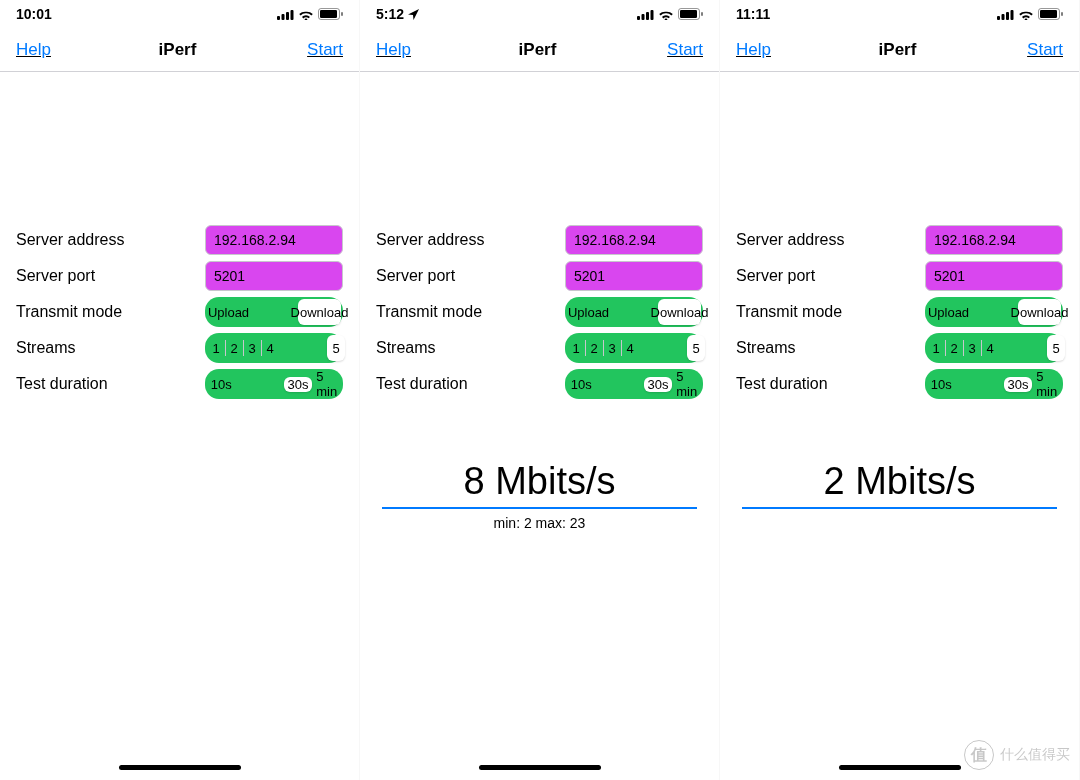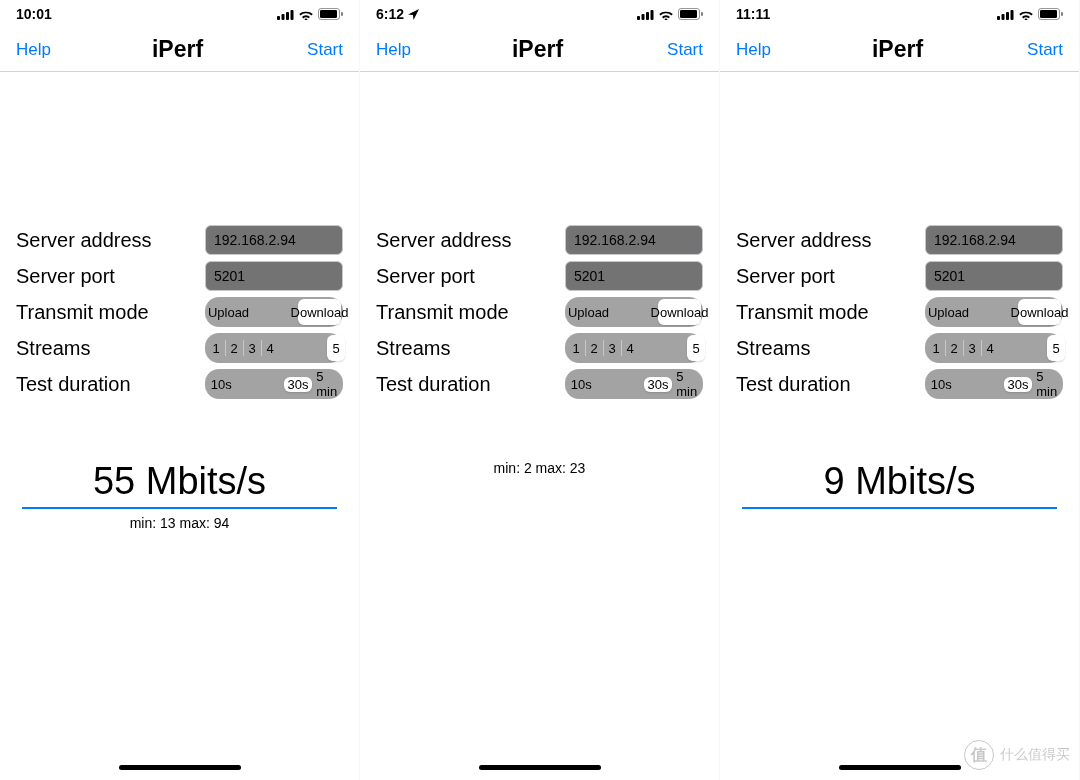--- a/index.html
+++ b/index.html
@@ -26,41 +26,42 @@
   }
   .status-left{display:flex;align-items:center;gap:4px;}
   .status-right{display:flex;align-items:center;gap:4px;}
   .status-right svg{display:block;}
   
   .nav-bar{
     height:44px; position:relative;
     display:flex; align-items:center; justify-content:space-between;
     padding:0 16px;
     border-bottom:1px solid #d1d1d6;
+    text-decoration:underline;
   }
   .nav-btn{ color:var(--ios-blue); font-size:17px; cursor:pointer;}
   .nav-title{
     position:absolute; left:0; right:4px; text-align:center;
-    font-size:23px; font-weight:600; pointer-events:none;
+    font-size:17px; font-weight:600; pointer-events:none;
   }
   .content{ padding: 0 16px; flex:1; }
   .spacer-top{ height:150px; }
   .row{
     display:flex; align-items:center; justify-content:space-between;
     height:36px;
   }
-  .row-label{ font-size:20px; color:#000; }
+  .row-label{ font-size:16px; color:#000; }
   .text-input{
     width:138px; height:30px;
     border:1px solid #c7c7cc; border-radius:6px;
     padding:0 8px; font-size:14px;
-    background:#737373;
+    background:#d946ef;
   }
   .seg{
-    display:flex; background:#a3a3a3; border-radius:14px;
+    display:flex; background:#22c55e; border-radius:14px;
     padding:2px; height:30px; font-size:13px;
   }
   .seg .seg-item{
     display:flex; align-items:center; justify-content:center;
     padding:0 8px; min-width:20px; border-radius:6px;
     color:#000; cursor:pointer; position:relative;
   }
   .seg.compact .seg-item{padding:0 6px; min-width:18px;}
   .seg .seg-item + .seg-item::before{
     content:""; position:absolute; left:0; top:5px; bottom:5px;
@@ -164,32 +165,28 @@
       </div>
     </div>
     <div class="row">
       <span class="row-label">Test duration</span>
       <div class="seg duration compact">
         <div class="seg-item">10s</div>
         <div class="seg-item selected">30s</div>
         <div class="seg-item">5 min</div>
       </div>
     </div>
-    <div class="result-block">
-      <div class="result-value">55 Mbits/s</div>
-      <div class="result-sub">min: 13 max: 94</div>
-    </div>
   </div>
   <div class="home-indicator"></div>
 </div>
 
 <div class="screen">
   <div class="status-bar">
     <div class="status-left">
-      <span>6:12</span>
+      <span>5:12</span>
       <svg width="11" height="11" viewBox="0 0 11 11">
           <path d="M0 5.5 L11 0 L5.5 11 L5 6 Z" fill="#000"></path>
         </svg>
     </div>
     <div class="status-right">
       <svg width="17" height="11" viewBox="0 0 17 11">
           <rect x="0" y="7" width="3" height="4" rx="1"></rect>
           <rect x="4.5" y="5" width="3" height="6" rx="1"></rect>
           <rect x="9" y="3" width="3" height="8" rx="1"></rect>
           <rect x="13.5" y="1" width="3" height="10" rx="1"></rect>
@@ -238,20 +235,21 @@
     </div>
     <div class="row">
       <span class="row-label">Test duration</span>
       <div class="seg duration compact">
         <div class="seg-item">10s</div>
         <div class="seg-item selected">30s</div>
         <div class="seg-item">5 min</div>
       </div>
     </div>
     <div class="result-block">
+      <div class="result-value">8 Mbits/s</div>
       <div class="result-sub">min: 2 max: 23</div>
     </div>
   </div>
   <div class="home-indicator"></div>
 </div>
 
 <div class="screen">
   <div class="status-bar">
     <div class="status-left">
       <span>11:11</span>
@@ -307,21 +305,21 @@
     </div>
     <div class="row">
       <span class="row-label">Test duration</span>
       <div class="seg duration compact">
         <div class="seg-item">10s</div>
         <div class="seg-item selected">30s</div>
         <div class="seg-item">5 min</div>
       </div>
     </div>
     <div class="result-block">
-      <div class="result-value">9 Mbits/s</div>
+      <div class="result-value">2 Mbits/s</div>
     </div>
   </div>
   <div class="home-indicator"></div>
 </div>
 
 <div class="watermark">
   <div class="wm-circle">值</div>
   <span>什么值得买</span>
 </div>
 

